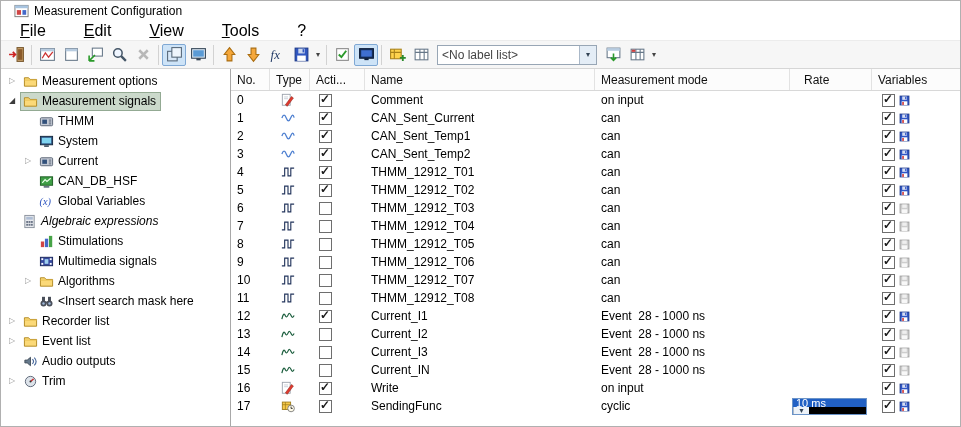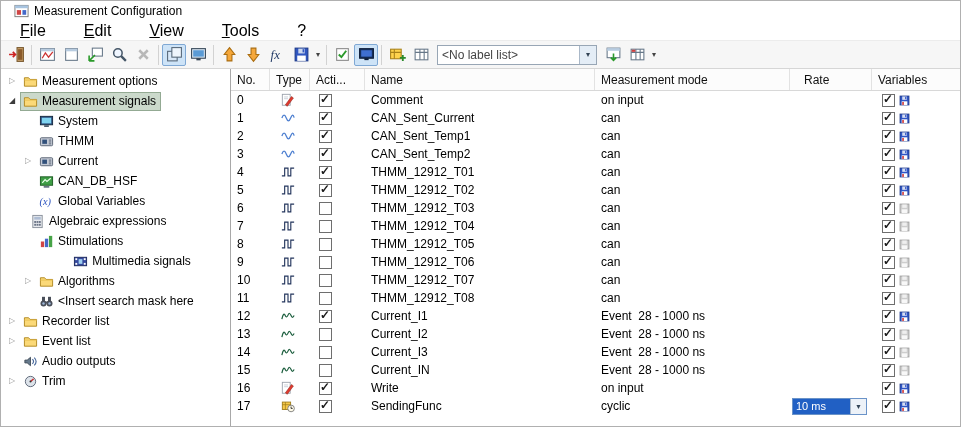--- a/index.html
+++ b/index.html
@@ -46,21 +46,21 @@
   .cell{height:100%;display:flex;align-items:center;font-size:12px;color:#000;padding-left:6px;box-sizing:border-box;overflow:hidden;}
   .cell.w-mode{white-space:pre;}
   .cell.w-type{padding-left:11px;}
   .cell.w-active{padding-left:9px;}
   .cell.w-rate{padding-left:2px;padding-right:5px;}
   .cell.w-rec{padding-left:10px;gap:3px;}
   .cell .ic svg{width:14px;height:14px;display:block;}
   .cell.w-rec .ic svg{width:13px;height:13px;}
   .cb{width:11px;height:11px;background:#fff;border:1px solid #6e6e6e;position:relative;flex:none;}
   .cb.checked::after{content:"✓";position:absolute;left:0px;top:-3px;font-size:12px;font-weight:bold;color:#1a1a1a;}
-  .rate-combo{display:flex;width:100%;height:17px;border:1px solid #6a93c8;background:#000000;box-sizing:border-box;}
+  .rate-combo{display:flex;width:100%;height:17px;border:1px solid #6a93c8;background:#000000;box-sizing:border-box;flex-direction:column;}
   .rate-value{flex:1;background:#2160c4;color:#fff;font-size:11px;display:flex;align-items:center;padding:0 3px;white-space:nowrap;overflow:hidden;}
   .rate-caret{width:15px;flex:none;background:#edf2f8;border-left:1px solid #aab8c8;display:flex;align-items:center;justify-content:center;font-size:7px;color:#334455;}
 </style>
 </head>
 <body>
 
 <div class="window">
 
   <div class="titlebar">
     <span class="ic">
@@ -270,51 +270,51 @@
               </svg>
             </span>
             <span class="titem-label">Measurement signals</span>
           </span>
         </div>
         <div class="tree-item" style="padding-left: 19px;">
           <span class="expander"></span>
           <span class="titem-main">
             <span class="ic">
               <svg viewBox="0 0 16 16" width="16" height="16">
+                <rect x="1.5" y="4" width="13" height="8.5" rx="1" fill="#c3c9d4" stroke="#5a6474"></rect>
+                <rect x="3.5" y="6" width="5" height="4.5" fill="#31507a"></rect>
+                <path d="M10.5 6.5 H13 M10.5 8.5 H13 M10.5 10.5 H13" stroke="#5a6474"></path>
+              </svg>
+            </span>
+            <span class="titem-label">THMM</span>
+          </span>
+        </div>
+        <div class="tree-item" style="padding-left: 19px;">
+          <span class="expander"></span>
+          <span class="titem-main">
+            <span class="ic">
+              <svg viewBox="0 0 16 16" width="16" height="16">
                 <rect x="1.5" y="2.5" width="13" height="9" fill="#2b4f81" stroke="#16293f"></rect>
                 <rect x="3" y="4" width="10" height="6" fill="#7fd4f0"></rect>
                 <rect x="5.5" y="12" width="5" height="1.8" fill="#445566"></rect>
               </svg>
             </span>
             <span class="titem-label">System</span>
           </span>
         </div>
         <div class="tree-item" style="padding-left: 19px;">
-          <span class="expander"></span>
+          <span class="expander">▷</span>
           <span class="titem-main">
             <span class="ic">
               <svg viewBox="0 0 16 16" width="16" height="16">
                 <rect x="1.5" y="4" width="13" height="8.5" rx="1" fill="#c3c9d4" stroke="#5a6474"></rect>
                 <rect x="3.5" y="6" width="5" height="4.5" fill="#31507a"></rect>
                 <path d="M10.5 6.5 H13 M10.5 8.5 H13 M10.5 10.5 H13" stroke="#5a6474"></path>
               </svg>
             </span>
-            <span class="titem-label">THMM</span>
-          </span>
-        </div>
-        <div class="tree-item" style="padding-left: 19px;">
-          <span class="expander">▷</span>
-          <span class="titem-main">
-            <span class="ic">
-              <svg viewBox="0 0 16 16" width="16" height="16">
-                <rect x="1.5" y="4" width="13" height="8.5" rx="1" fill="#c3c9d4" stroke="#5a6474"></rect>
-                <rect x="3.5" y="6" width="5" height="4.5" fill="#31507a"></rect>
-                <path d="M10.5 6.5 H13 M10.5 8.5 H13 M10.5 10.5 H13" stroke="#5a6474"></path>
-              </svg>
-            </span>
             <span class="titem-label">Current</span>
           </span>
         </div>
         <div class="tree-item" style="padding-left: 19px;">
           <span class="expander"></span>
           <span class="titem-main">
             <span class="ic">
               <svg viewBox="0 0 16 16" width="16" height="16">
                 <rect x="1.5" y="3" width="13" height="9" fill="#3f9e46" stroke="#1c5c22"></rect>
                 <path d="M3.5 9.5 L6.5 6 L8.5 8 L12.5 4.5" stroke="#eaffea" stroke-width="1.3" fill="none"></path>
@@ -328,21 +328,21 @@
           <span class="expander"></span>
           <span class="titem-main">
             <span class="ic">
               <svg viewBox="0 0 16 16" width="16" height="16">
                 <text x="0.5" y="12" font-size="11" font-style="italic" font-family="Liberation Serif, serif" fill="#2a52be">(x)</text>
               </svg>
             </span>
             <span class="titem-label">Global Variables</span>
           </span>
         </div>
-        <div class="tree-item" style="padding-left: 10px;">
+        <div class="tree-item" style="padding-left: 2px; font-style: italic;">
           <span class="expander"></span>
           <span class="titem-main">
             <span class="ic">
               <svg viewBox="0 0 16 16" width="16" height="16">
                 <rect x="3" y="1.5" width="10" height="13" fill="#e8eaee" stroke="#89909c"></rect>
                 <rect x="4.5" y="3" width="7" height="3" fill="#aebdd4"></rect>
                 <g fill="#6a7486">
                   <rect x="4.5" y="7.5" width="2" height="2"></rect>
                   <rect x="7" y="7.5" width="2" height="2"></rect>
                   <rect x="9.5" y="7.5" width="2" height="2"></rect>
@@ -361,21 +361,21 @@
             <span class="ic">
               <svg viewBox="0 0 16 16" width="16" height="16">
                 <rect x="2" y="8" width="3.5" height="6" fill="#d04545"></rect>
                 <rect x="6.3" y="5" width="3.5" height="9" fill="#4468c8"></rect>
                 <rect x="10.6" y="2" width="3.5" height="12" fill="#46a346"></rect>
               </svg>
             </span>
             <span class="titem-label">Stimulations</span>
           </span>
         </div>
-        <div class="tree-item" style="padding-left: 19px; justify-content: center;">
+        <div class="tree-item" style="padding-left: 19px;">
           <span class="expander"></span>
           <span class="titem-main">
             <span class="ic">
               <svg viewBox="0 0 16 16" width="16" height="16">
                 <rect x="1.5" y="3.5" width="13" height="9" fill="#35499e" stroke="#1d2a5e"></rect>
                 <rect x="6" y="5.5" width="4" height="5" fill="#9fd0f0"></rect>
                 <g fill="#ffffff">
                   <rect x="2.5" y="4.5" width="2" height="2"></rect>
                   <rect x="2.5" y="9.5" width="2" height="2"></rect>
                   <rect x="11.5" y="4.5" width="2" height="2"></rect>

